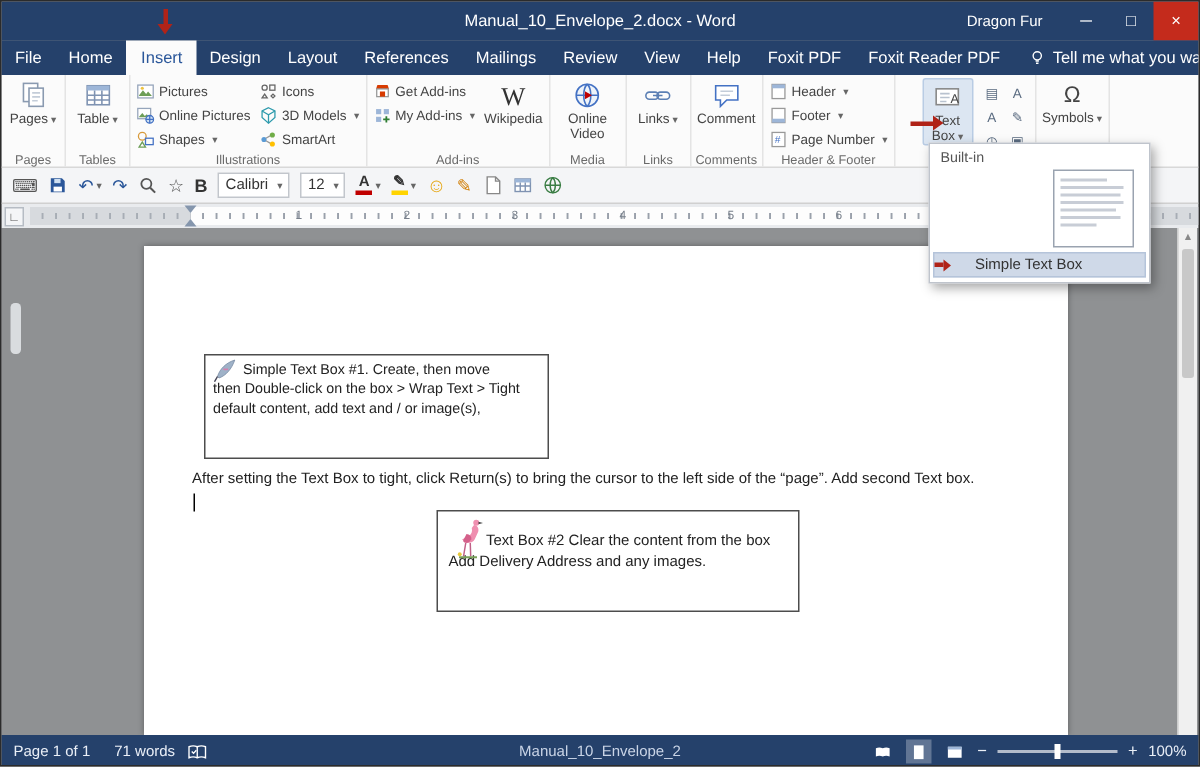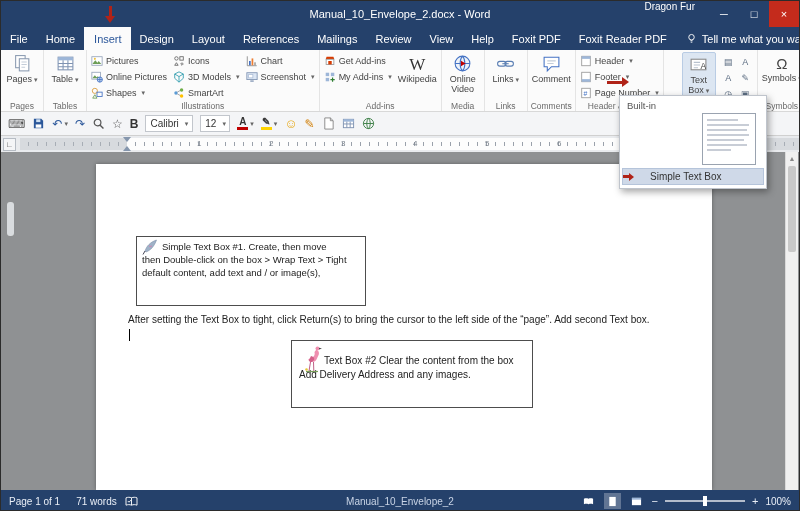--- a/index.html
+++ b/index.html
@@ -2,21 +2,21 @@
 <html><head>
 <meta charset="utf-8">
 <style>
   * { margin:0; padding:0; box-sizing:border-box; }
   html,body { width:800px; height:511px; font-family:"Liberation Sans", sans-serif; }
   .window { position:relative; width:800px; height:511px; border:1px solid #2b2b2b; overflow:hidden; background:#8f9193; }
 
   
   .titlebar { position:absolute; top:0; left:0; right:0; height:26px; background:#25416b; display:flex; align-items:center; color:#fff; }
   .tb-title { position:absolute; left:50%; transform:translateX(-50%); font-size:11px; white-space:nowrap; }
-  .tb-right { position:absolute; right:0; top:0; height:26px; display:flex; }
+  .tb-right { position:absolute; right:0; top:0; height:26px; display:flex; align-items:center; }
   .tb-user { font-size:10px; margin-right:14px; }
   .wc { width:30px; height:26px; display:flex; align-items:center; justify-content:center; font-size:11px; cursor:default; }
   .wc.close { background:#c42b1c; }
 
   
   .tabrow { position:absolute; top:26px; left:0; right:0; height:23px; background:#25416b; display:flex; align-items:stretch; color:#fff; }
   .tab { font-size:11px; padding:0 9px; display:flex; align-items:center; white-space:nowrap; cursor:default; }
   .tab.active { background:#fbfbfb; color:#2b579a;padding-left:10px; }
   .tellme { display:flex; align-items:center; gap:5px; font-size:11px; padding:0 10px; white-space:nowrap; }
   .bulb { width:11px; height:11px; }
@@ -250,44 +250,20 @@
           <div class="sbtn">
             <span class="icn12">
                 <svg viewBox="0 0 14 14">
                   <circle cx="3.5" cy="7" r="2" fill="#5b9bd5"></circle>
                   <circle cx="10" cy="3.5" r="2" fill="#70ad47"></circle>
                   <circle cx="10" cy="10.5" r="2" fill="#ffc000"></circle>
                   <path d="M5 6l3.2-1.8M5 8l3.2 1.8" stroke="#999" fill="none"></path>
                 </svg>
               </span>
             <span>SmartArt</span>
-          </div>
-        </div>
-        <div class="gcol">
-          <div class="sbtn">
-            <span class="icn12">
-                <svg viewBox="0 0 14 14">
-                  <path d="M1.5 1.5v11h11" fill="none" stroke="#888"></path>
-                  <rect x="3.5" y="7" width="2" height="5" fill="#4472c4"></rect>
-                  <rect x="6.5" y="4" width="2" height="8" fill="#ed7d31"></rect>
-                  <rect x="9.5" y="8.5" width="2" height="3.5" fill="#a5a5a5"></rect>
-                </svg>
-              </span>
-            <span>Chart</span>
-          </div>
-          <div class="sbtn">
-            <span class="icn12">
-                <svg viewBox="0 0 14 14">
-                  <rect x="1" y="2" width="12" height="8" fill="#dce6f4" stroke="#7f93b2"></rect>
-                  <rect x="5" y="11" width="4" height="1.5" fill="#7f93b2"></rect>
-                  <rect x="3" y="4" width="5" height="4" fill="#fff" stroke="#b0c0d8"></rect>
-                </svg>
-              </span>
-            <span>Screenshot</span>
-              <span class="dd">▾</span>
           </div>
         </div>
       </div>
       <div class="rlabel">Illustrations</div>
     </div>
 
     <div class="rgroup">
       <div class="gcols">
         <div class="gcol">
           <div class="sbtn">

